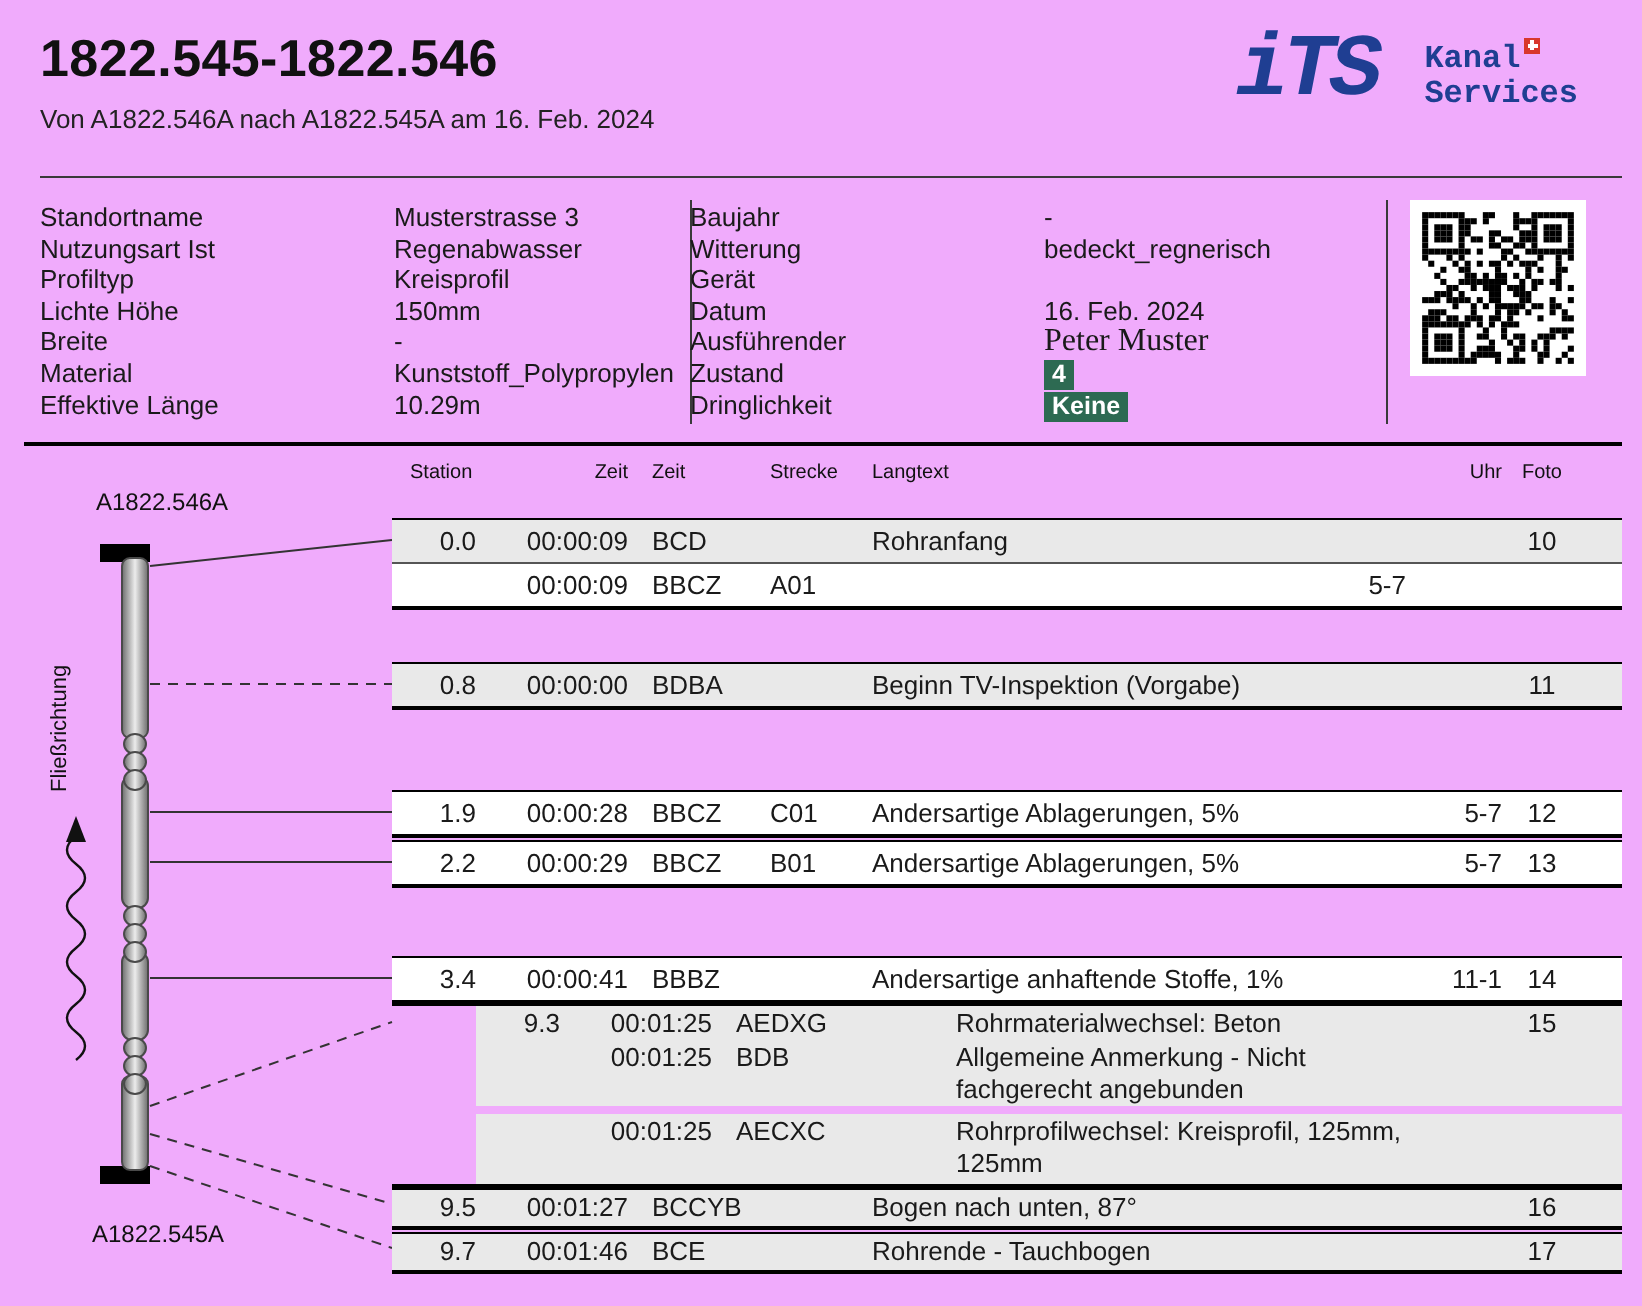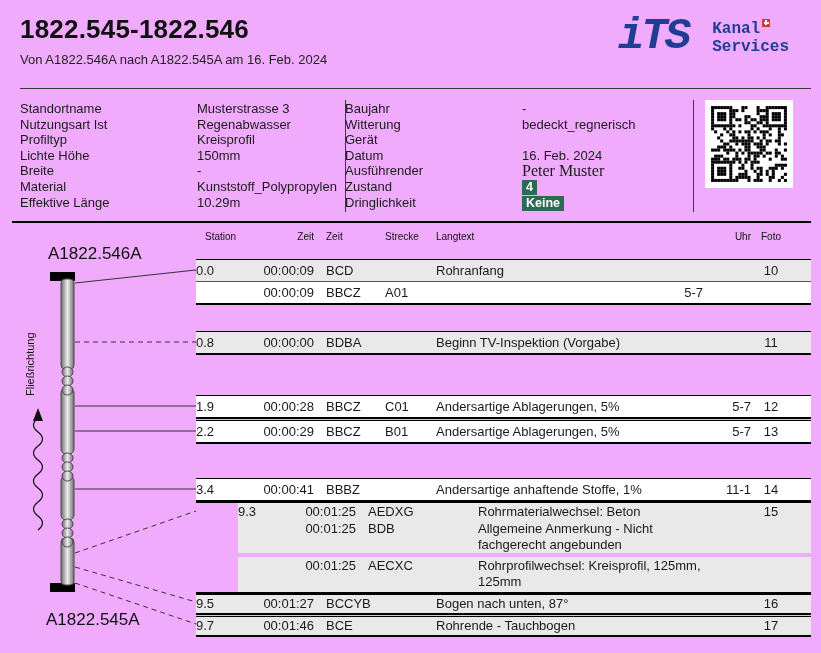--- a/index.html
+++ b/index.html
@@ -30,31 +30,31 @@
   .info-val.serif{font-family:"Liberation Serif",serif;font-size:16px;}
   .badge{display:inline-block;background:var(--badge);color:#fff;font-weight:700;font-size:12.5px;
          line-height:15px;padding:0 4px;margin-top:1px;}
   .vrule{position:absolute;top:100px;width:1px;height:112px;background:#3a3a3a;}
   .vrule.r1{left:345px;} .vrule.r2{left:693px;}
   .qr{position:absolute;left:705px;top:100px;}
 
   
   .main-topline{position:absolute;left:12px;top:221px;width:799px;height:2px;background:var(--line);}
   .overlay{position:absolute;left:0;top:222px;width:821px;height:431px;pointer-events:none;}
-  .node-label{position:absolute;font-size:17px;color:#111;}
+  .node-label{position:absolute;font-size:12px;color:#111;}
   .node-label.top{left:48px;top:244px;}
   .node-label.bottom{left:46px;top:610px;}
   .flow-label{position:absolute;left:24px;top:296px;height:100px;font-size:11px;color:#111;
               writing-mode:vertical-rl;transform:rotate(180deg);}
 
   
   .obs-table{position:absolute;left:196px;top:222px;width:615px;font-size:13px;}
   .thead,.trow{display:grid;grid-template-columns:42px 76px 66px 52px 1fr 48px 40px;padding-right:20px;}
   .thead{font-size:10px;color:#111;padding-top:9px;height:28px;}
-  .c-station{text-align:left;}
+  .c-station{text-align:right;}
   .thead .c-station{text-align:left;padding-left:9px;}
   .c-zeit{text-align:right;}
   .c-code{padding-left:12px;}
   .c-strecke{padding-left:5px;}
   .c-lang{padding-left:4px;}
   .c-uhr{text-align:right;}
   .c-foto{text-align:center;}
   .tblock{border-top:1px solid var(--line);border-bottom:2px solid var(--line);}
   .trow{line-height:21px;min-height:21px;background:#fff;}
   .trow.shade{background:var(--shade);}

